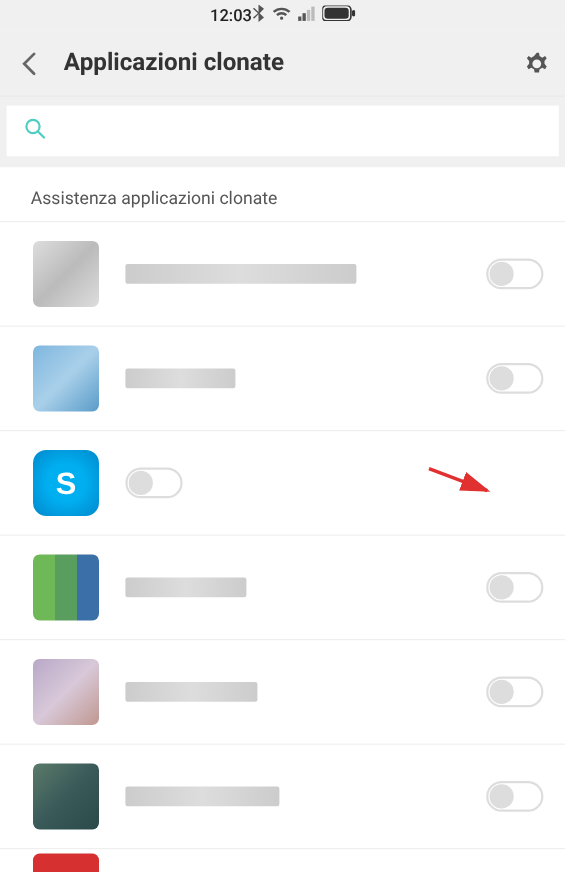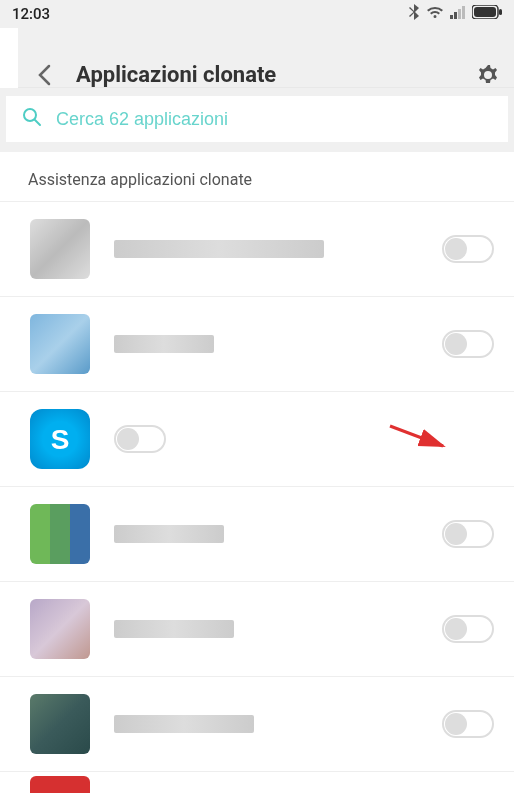--- a/index.html
+++ b/index.html
@@ -8,37 +8,36 @@
       height: 793px;
       font-family: -apple-system, BlinkMacSystemFont, "Segoe UI", Roboto, sans-serif;
       background: #fff;
       overflow: hidden;
       position: relative;
     }
     .status-bar {
       height: 28px;
       background: #f0f0f0;
       display: flex;
-      justify-content: space-between;
+      justify-content: center;
       align-items: center;
       padding: 0 12px;
       font-size: 15px;
       font-weight: 500;
       color: #222;
     }
     .status-icons { display: flex; gap: 6px; align-items: center; }
     .header {
       height: 60px;
       background: #f0f0f0;
       display: flex;
-      align-items: flex-end;
+      align-items: center;
       padding: 0 14px;
       gap: 20px;
       border-bottom: 1px solid #e8e8e8;
-      margin-left: 18px;
     }
     .header-title {
       flex: 1;
       font-size: 22px;
       font-weight: 700;
       color: #333;
     }
     .back-icon, .gear-icon {
       width: 24px;
       height: 24px;
@@ -200,21 +199,20 @@
 </div>
 
 <div class="search-wrap">
   <div class="search-box">
     <span>
       <svg width="20" height="20" viewBox="0 0 20 20">
           <circle cx="8" cy="8" r="6" stroke="#4ecdc4" stroke-width="2" fill="none"></circle>
           <line x1="13" y1="13" x2="18" y2="18" stroke="#4ecdc4" stroke-width="2" stroke-linecap="round"></line>
         </svg>
     </span>
-    <input class="search-input" placeholder="Cerca 62 applicazioni" style="">
   </div>
 </div>
 
 <div class="section-title">Assistenza applicazioni clonate</div>
 
 <div class="list">
   <div class="row">
     <div class="app-icon icon-pixel-1"></div>
     <div class="app-label">
         <div class="pixelated" style="width:210px"></div>

